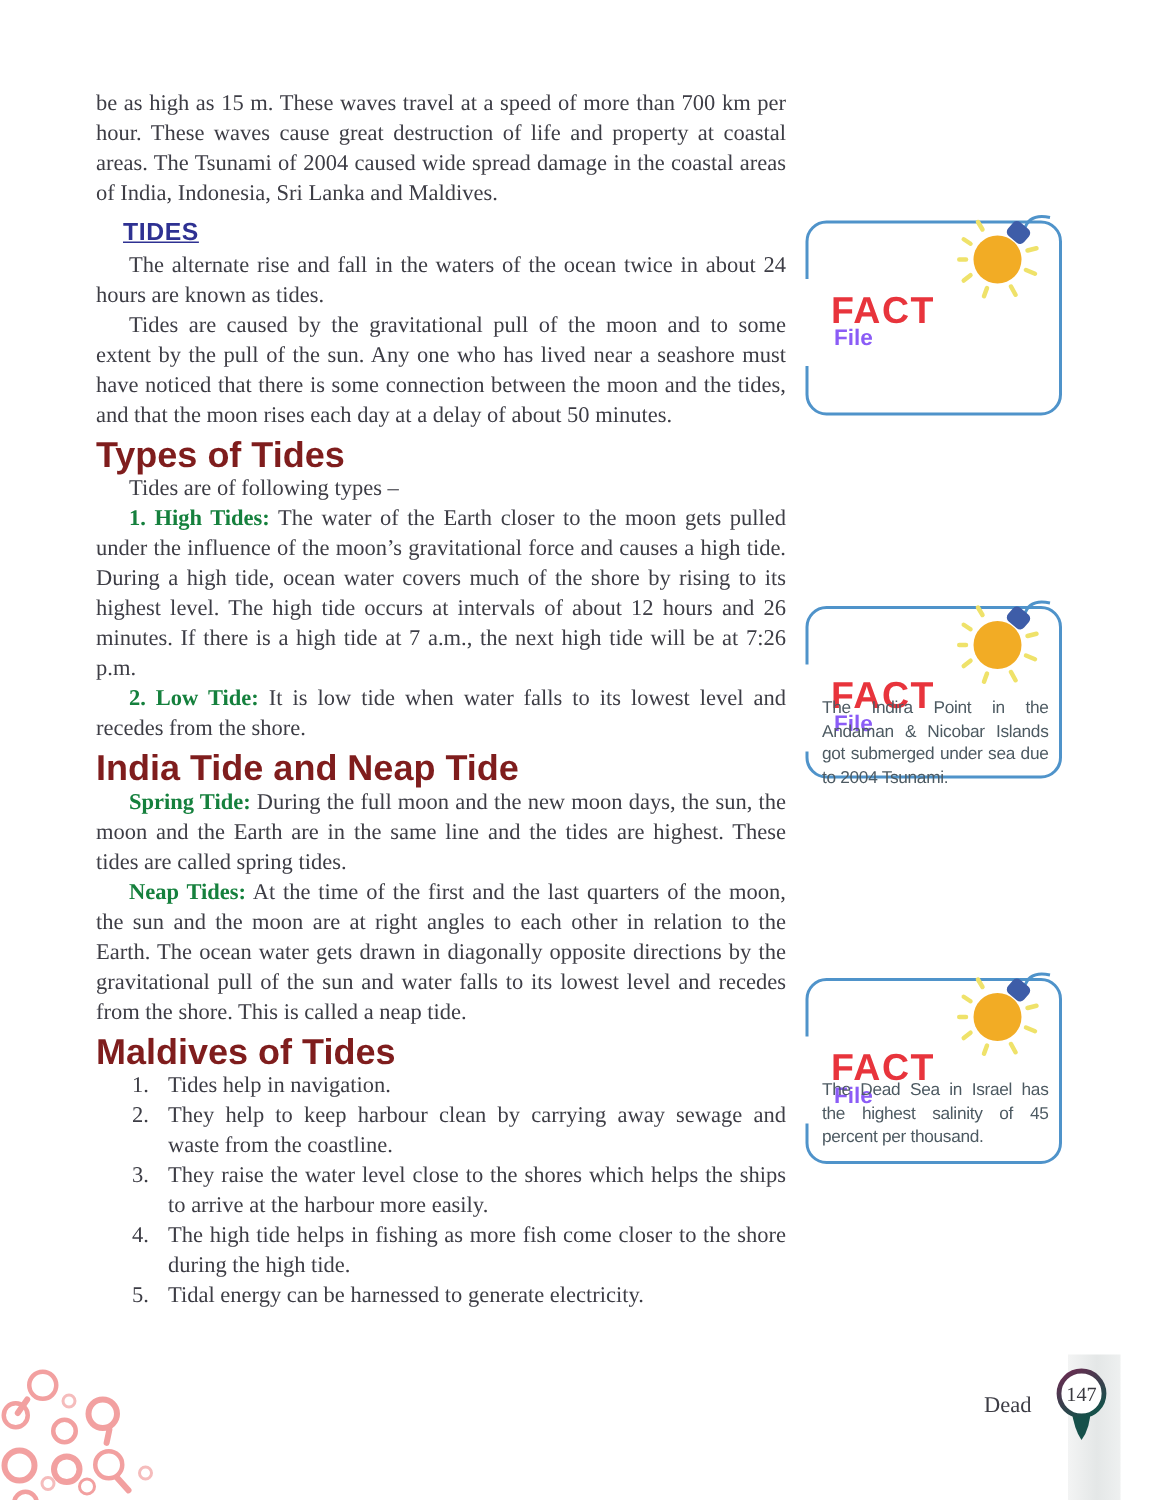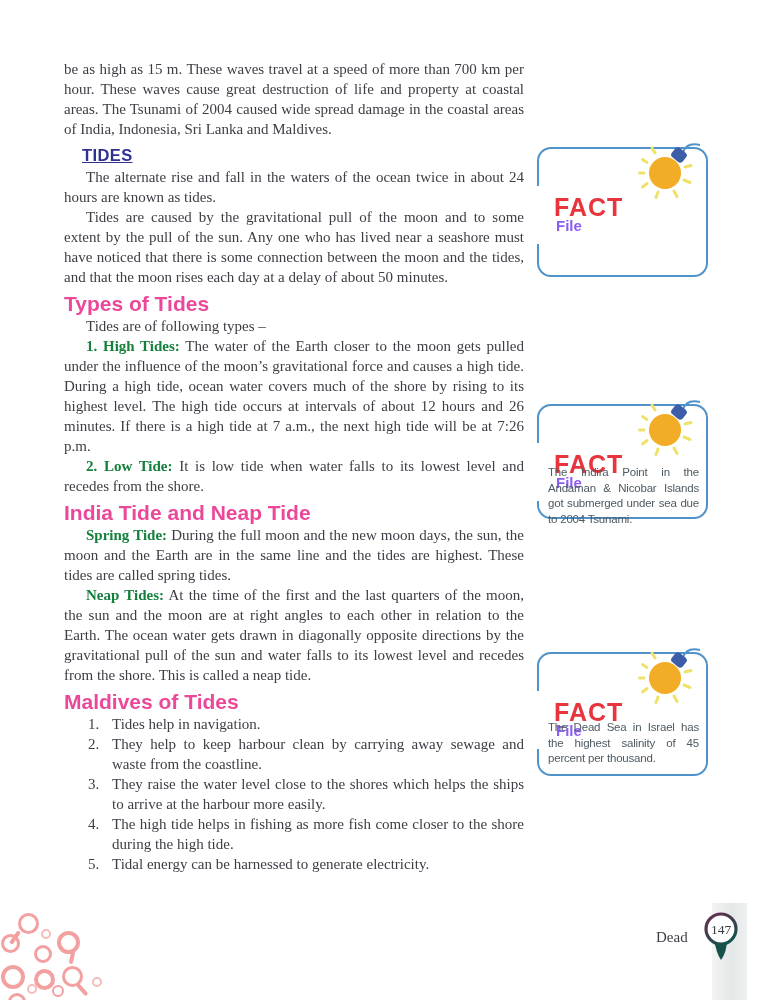--- a/index.html
+++ b/index.html
@@ -14,21 +14,21 @@
   }
   .para{margin:0;text-indent:22px;}
   .para.noindent{text-indent:0;}
   .h-navy{
     font-family:"Liberation Sans",sans-serif;font-weight:bold;
     color:#2e3192;font-size:16.5px;line-height:22px;letter-spacing:.4px;
     margin:5px 0 1px;padding-left:18px;text-indent:0;text-align:left;text-decoration:underline;
   }
   .h-red{
     font-family:"Liberation Sans",sans-serif;font-weight:bold;
-    color:#ec4899;font-size:21px;line-height:21px;
+    color:#7f1d1d;font-size:24px;line-height:21px;
     margin:6px 0 2px;text-indent:0;text-align:left;
   }
   .lead{color:#15803d;font-weight:bold;}
   ol.effects{margin:0;padding:0 0 0 24px;list-style:none;counter-reset:fx;}
   ol.effects li{counter-increment:fx;position:relative;padding-left:24px;}
   ol.effects li::before{
     content:counter(fx) ".";position:absolute;left:0;top:0;color:#3d3d45;
   }
   
   .fact-box{

